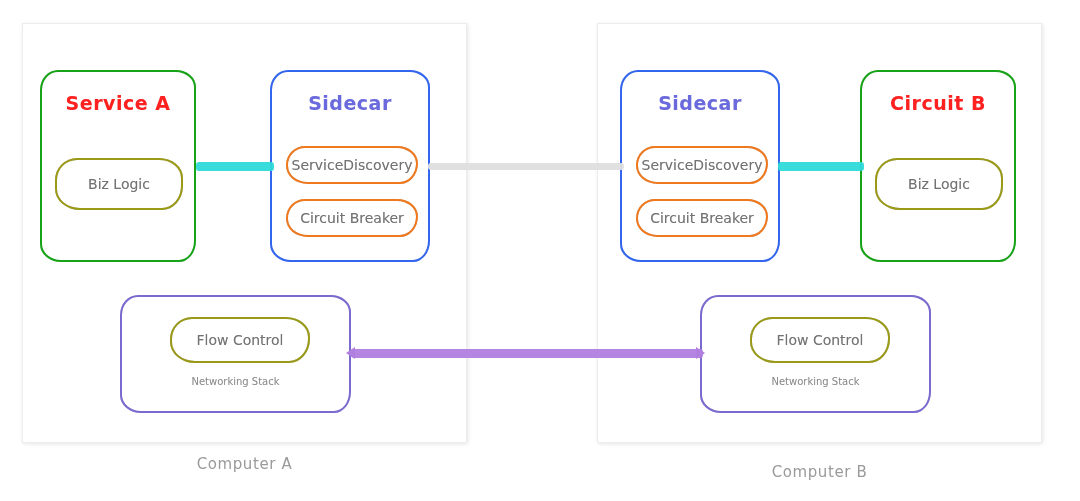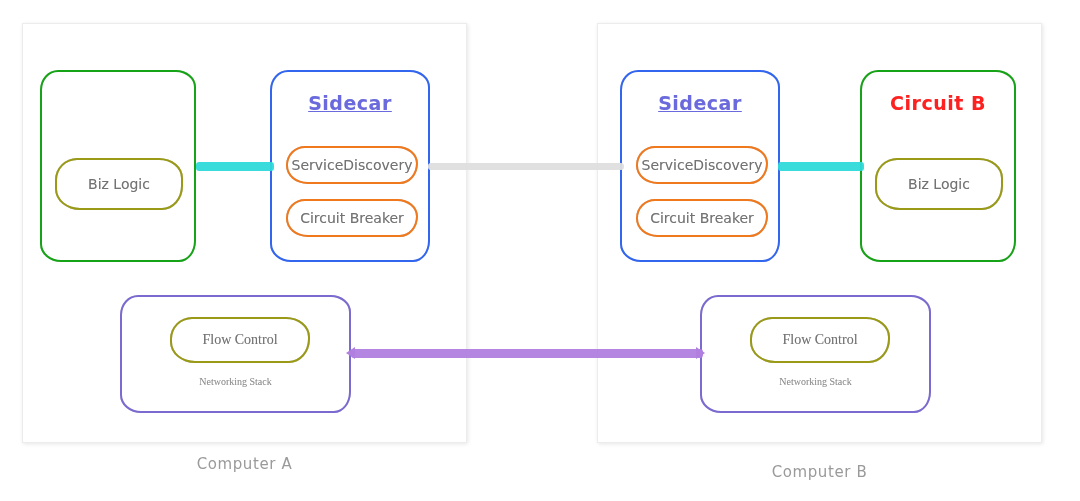--- a/index.html
+++ b/index.html
@@ -58,28 +58,28 @@
     position: absolute;
     left: 0;
     right: 0;
     text-align: center;
     font-size: 19px;
     font-weight: bold;
     letter-spacing: 0.5px;
     white-space: nowrap;
   }
   .service-title { color: #ff2020; top: 20px; }
-  .sidecar-title { color: #6a6ade; top: 20px; text-decoration: underline; }
+  .sidecar-title { color: #6a6ade; top: 20px; }
 
   
   .service-box { border-color: #17a317; }
   
   .sidecar-box { border-color: #3366ee; }
   
-  .netstack-box { border-color: #7b6ad0; font-family: Liberation Serif, serif; }
+  .netstack-box { border-color: #7b6ad0; }
 
   
   .pill {
     position: absolute;
     box-sizing: border-box;
     border-style: solid;
     border-width: 2.5px;
     border-radius: 22px 24px 21px 25px / 22px 20px 24px 21px;
     display: flex;
     align-items: center;
@@ -124,20 +124,21 @@
   .arrow-right { border-left: 9px solid #b07fe0; }
 </style>
 </head>
 <body>
 
 <div id="canvas">
 
   <div class="computer-frame" id="frame-a"></div>
 
   <div class="hbox service-box" style="left:40px; top:70px; width:156px; height:192px;">
+    <div class="outer-title service-title">Service A</div>
     <div class="pill pill-olive" style="left:13px; top:86px; width:128px; height:52px;">
       <span>Biz Logic</span>
     </div>
   </div>
 
   <div class="hbox sidecar-box" style="left:270px; top:70px; width:160px; height:192px;">
     <div class="outer-title sidecar-title">Sidecar</div>
     <div class="pill pill-orange" style="left:14px; top:74px; width:132px; height:38px;">
       <span>ServiceDiscovery</span>
     </div>

